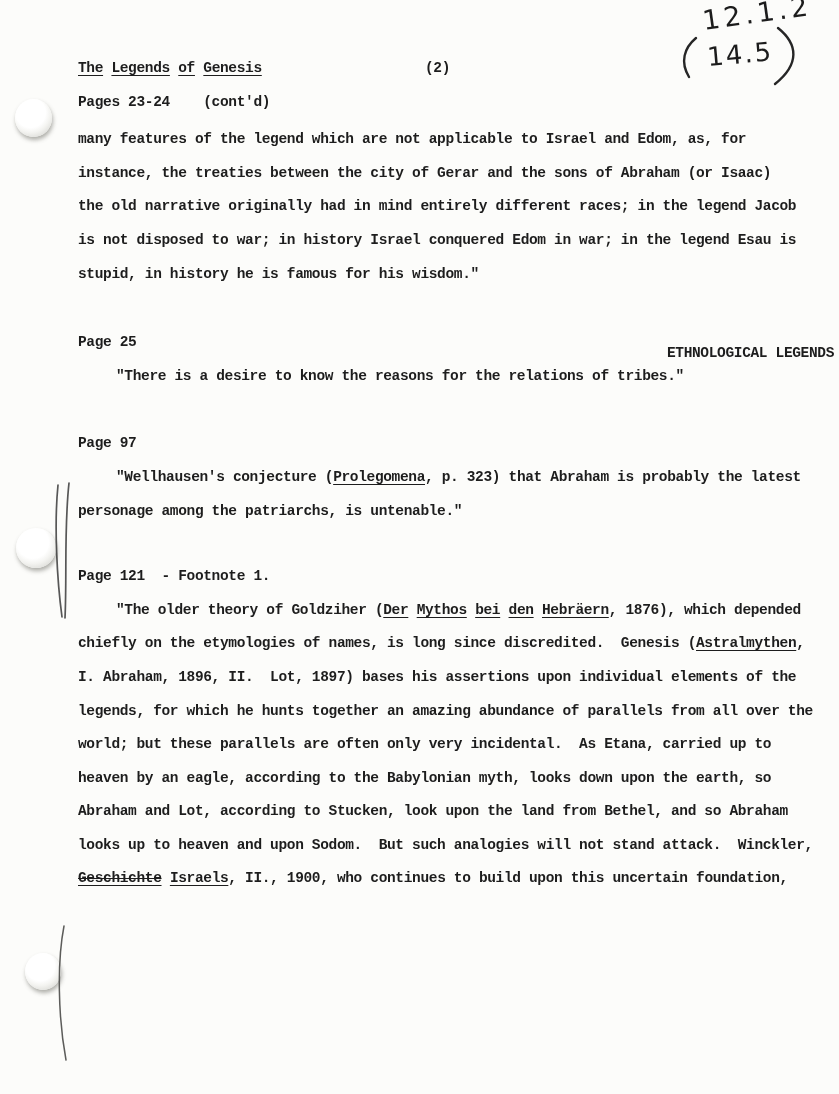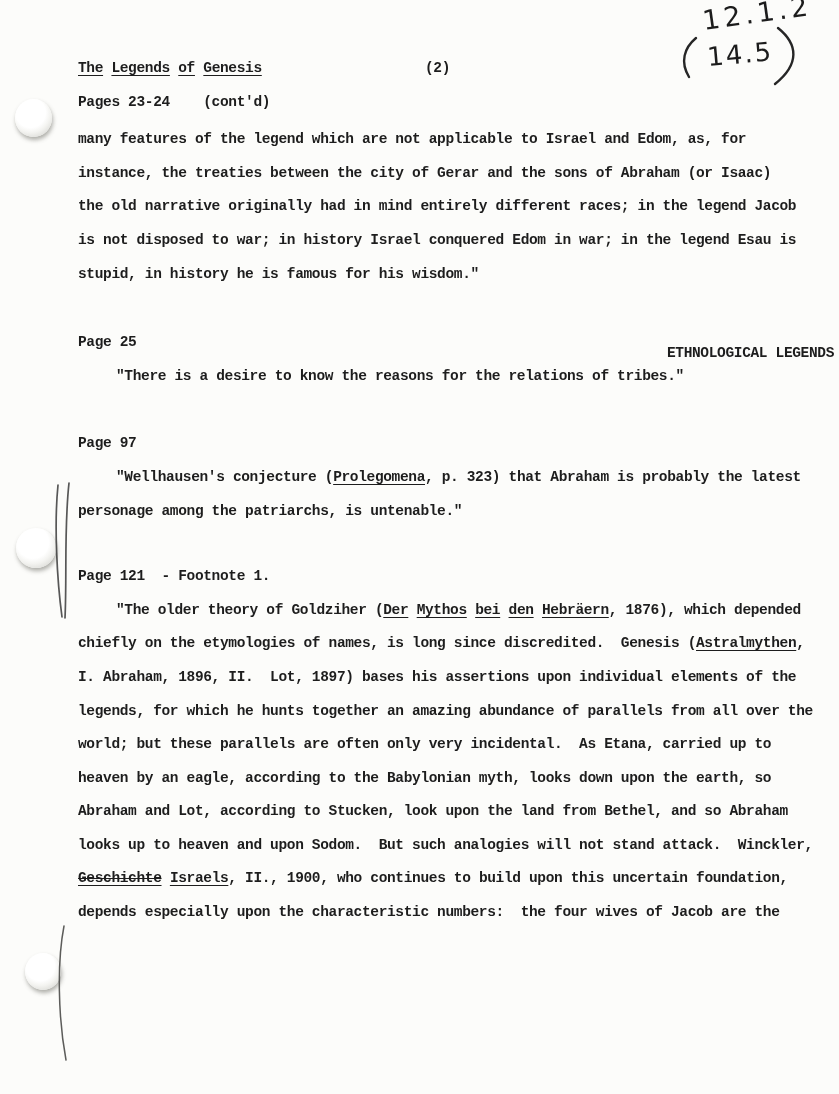--- a/index.html
+++ b/index.html
@@ -95,17 +95,16 @@
       <div class="line">Page 121  - Footnote 1.</div>
       <div class="line indent"><span>"The older theory of Goldziher (</span><span class="u">Der</span><span> </span><span class="u">Mythos</span><span> </span><span class="u">bei</span><span> </span><span class="u">den</span><span> </span><span class="u">Hebräern</span><span>, 1876), which depended</span></div>
       <div class="line"><span>chiefly on the etymologies of names, is long since discredited.  Genesis (</span><span class="u">Astralmythen</span><span>,</span></div>
       <div class="line"><span>I. Abraham, 1896, II.  Lot, 1897) bases his assertions upon individual elements of the</span></div>
       <div class="line"><span>legends, for which he hunts together an amazing abundance of parallels from all over the</span></div>
       <div class="line"><span>world; but these parallels are often only very incidental.  As Etana, carried up to</span></div>
       <div class="line"><span>heaven by an eagle, according to the Babylonian myth, looks down upon the earth, so</span></div>
       <div class="line"><span>Abraham and Lot, according to Stucken, look upon the land from Bethel, and so Abraham</span></div>
       <div class="line"><span>looks up to heaven and upon Sodom.  But such analogies will not stand attack.  Winckler,</span></div>
       <div class="line"><span class="st">Geschichte</span><span> </span><span class="u">Israels</span><span>, II., 1900, who continues to build upon this uncertain foundation,</span></div>
-      <div class="line"><span>depends especially upon the characteristic numbers:  the four wives of Jacob are the</span></div>
     </div>
 
   </div>
 </div>
 
 </body></html>

